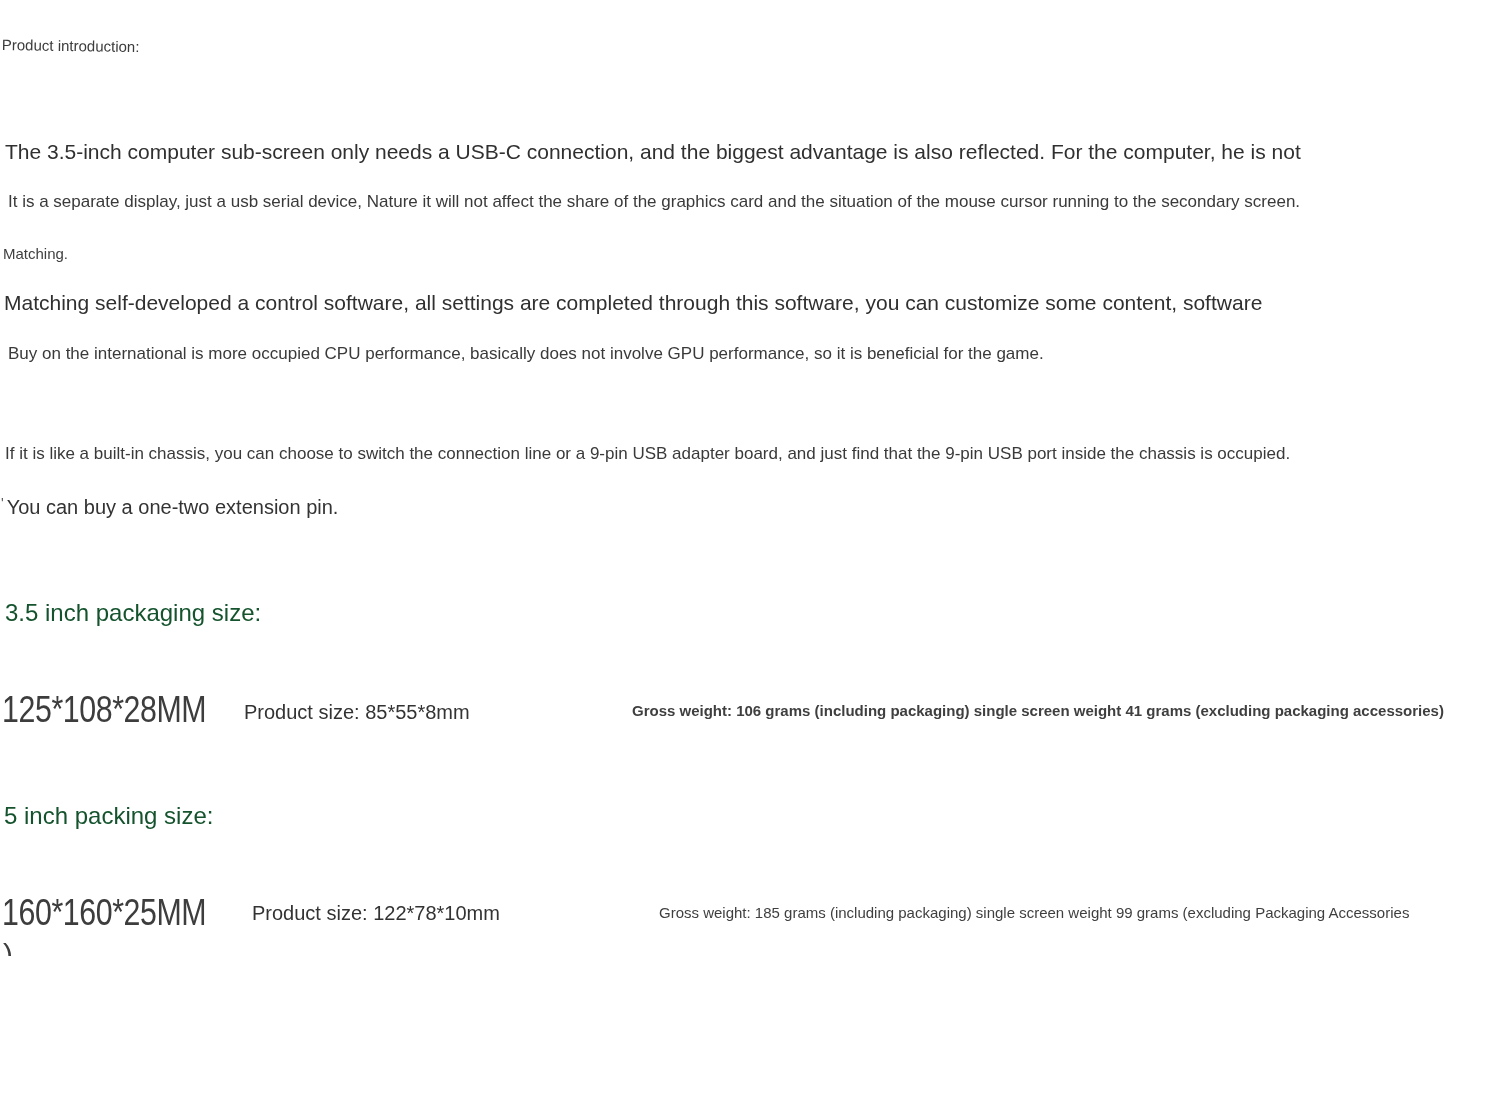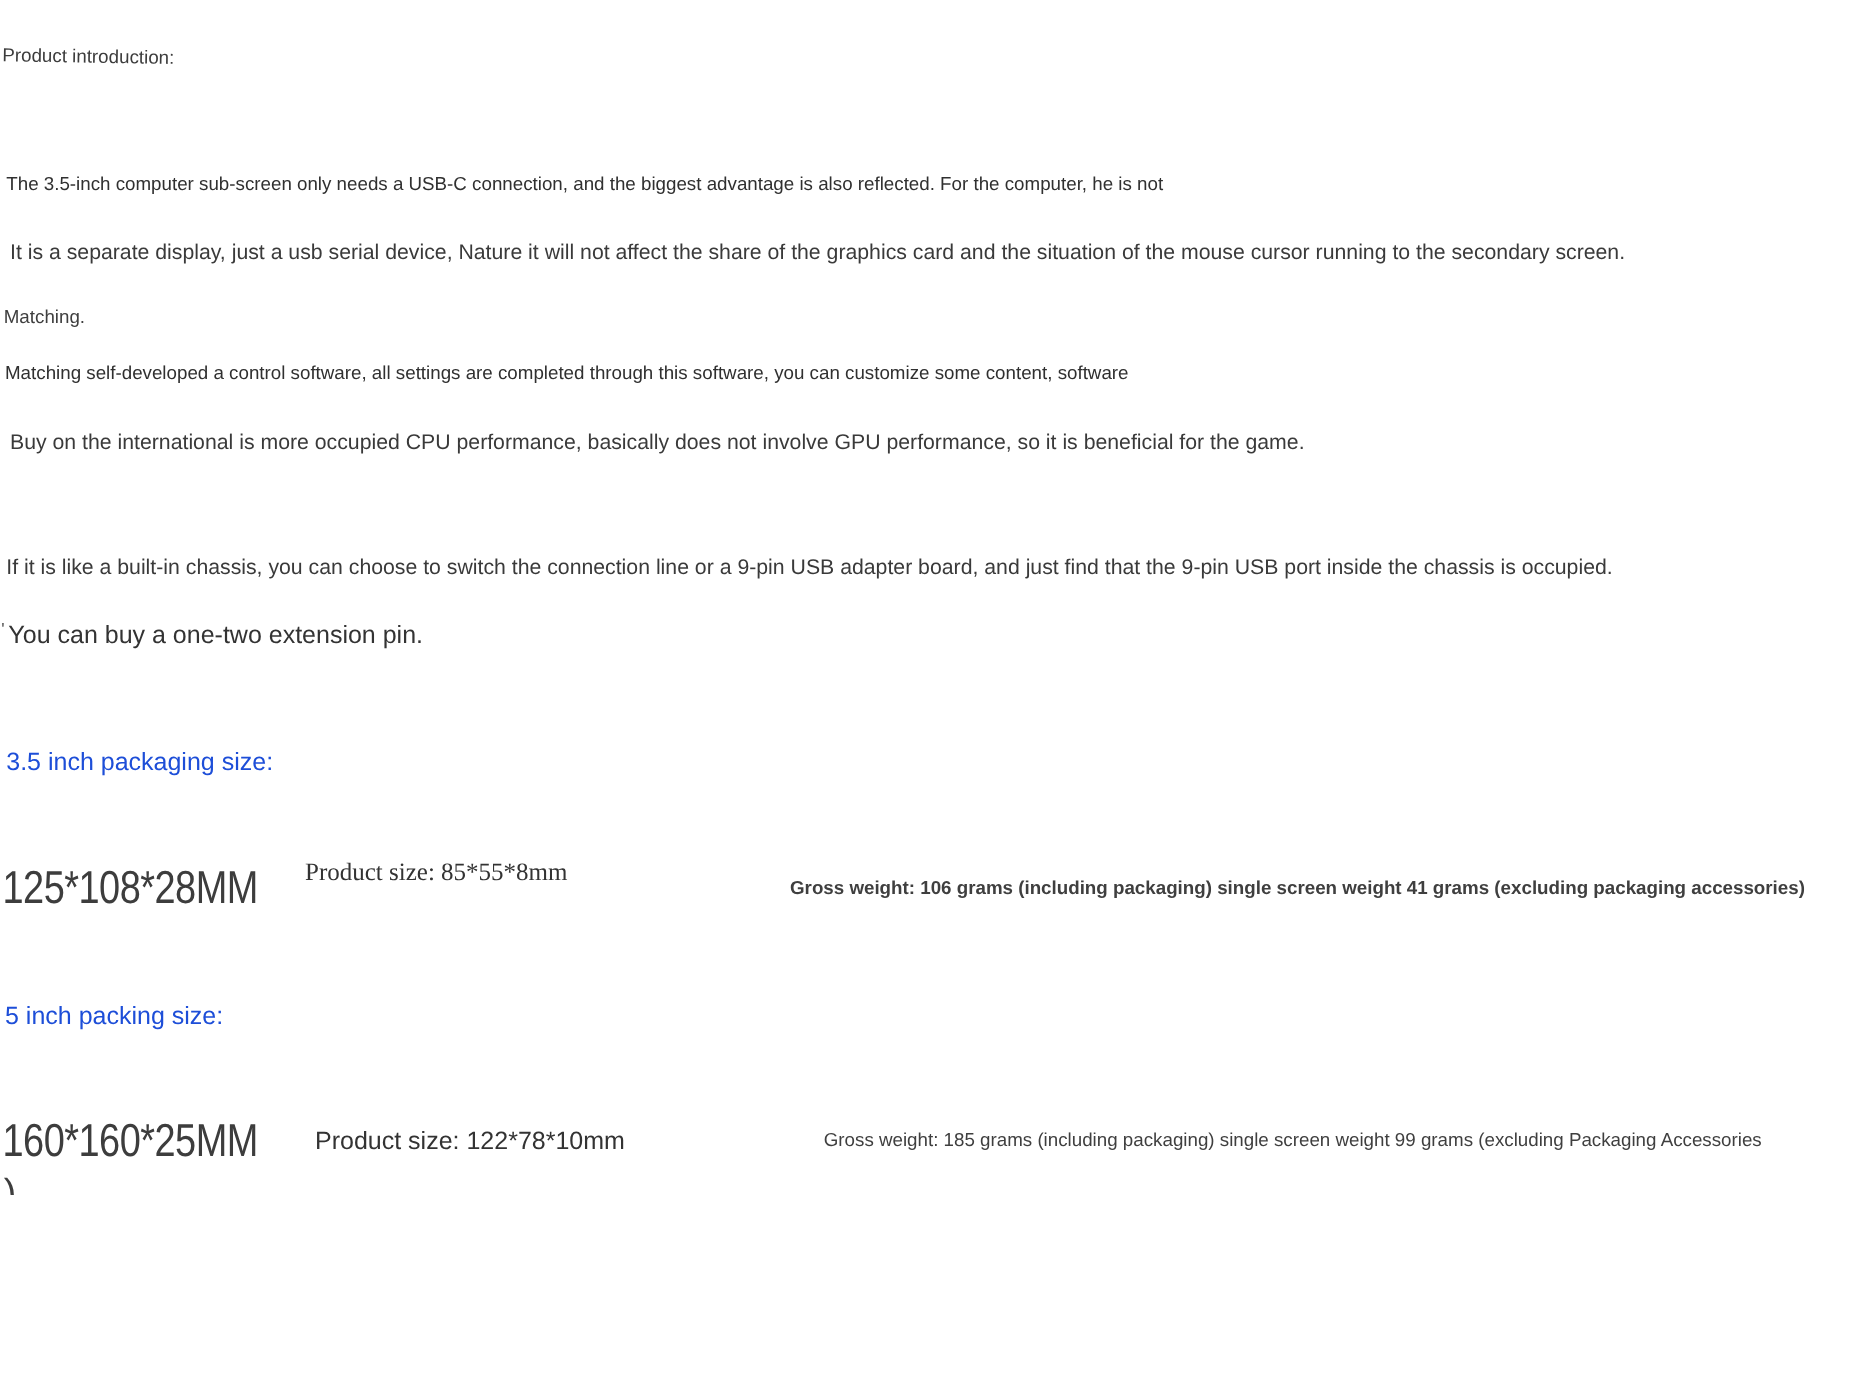--- a/index.html
+++ b/index.html
@@ -18,54 +18,54 @@
     line-height: 1.25;
     color: #383838;
   }
   .intro-label {
     left: 2px; top: 36px;
     font-size: 15px;
     color: #3c3c3c;
     transform: rotate(0.9deg);
     transform-origin: left top;
   }
-  .p-large { font-size: 15px; color: #303030; }
+  .p-large { font-size: 21px; color: #303030; }
   .p-mid   { font-size: 17px; color: #3a3a3a; }
   .p-small { font-size: 15px; color: #3f3f3f; }
 
   .p1 { left: 5px;  top: 139px; }
   .p2 { left: 8px;  top: 191px; }
   .p3 { left: 3px;  top: 245px; }
   .p4 { left: 4px;  top: 290px; }
   .p5 { left: 8px;  top: 343px; }
   .p6 { left: 5px;  top: 443px; }
   .p7 { left: 1px;  top: 495px; font-size: 20px; color: #333333; }
   .p7 .tick { font-size: 14px; vertical-align: 6px; color: #555; margin-right: 3px; }
 
   .sec-heading {
-    font-size: 20px;
-    color: #1d4ed8;
+    font-size: 24px;
+    color: #14532d;
   }
   .h35 { left: 5px; top: 598px; }
   .h5  { left: 4px; top: 801px; }
 
   .box-size {
     font-size: 37px;
     font-weight: 500;
     color: #3d3d3d;
     letter-spacing: -0.5px;
     transform: scaleX(0.82);
     transform-origin: left top;
     line-height: 1.1;
   }
   .b35 { left: 2px; top: 690px; }
   .b5  { left: 2px; top: 893px; }
 
   .product-size { font-size: 20px; color: #333333; }
-  .ps35 { left: 244px; top: 686px; font-family: Liberation Serif, serif; }
+  .ps35 { left: 244px; top: 700px; }
   .ps5  { left: 252px; top: 901px; }
 
   .gross { font-size: 15px; color: #3f3f3f; }
   .g35 { left: 632px; top: 702px; font-weight: bold; }
   .g5  { left: 659px; top: 904px; }
 
   .paren {
     left: 3px; top: 936px;
     font-size: 30px;
     color: #3d3d3d;

